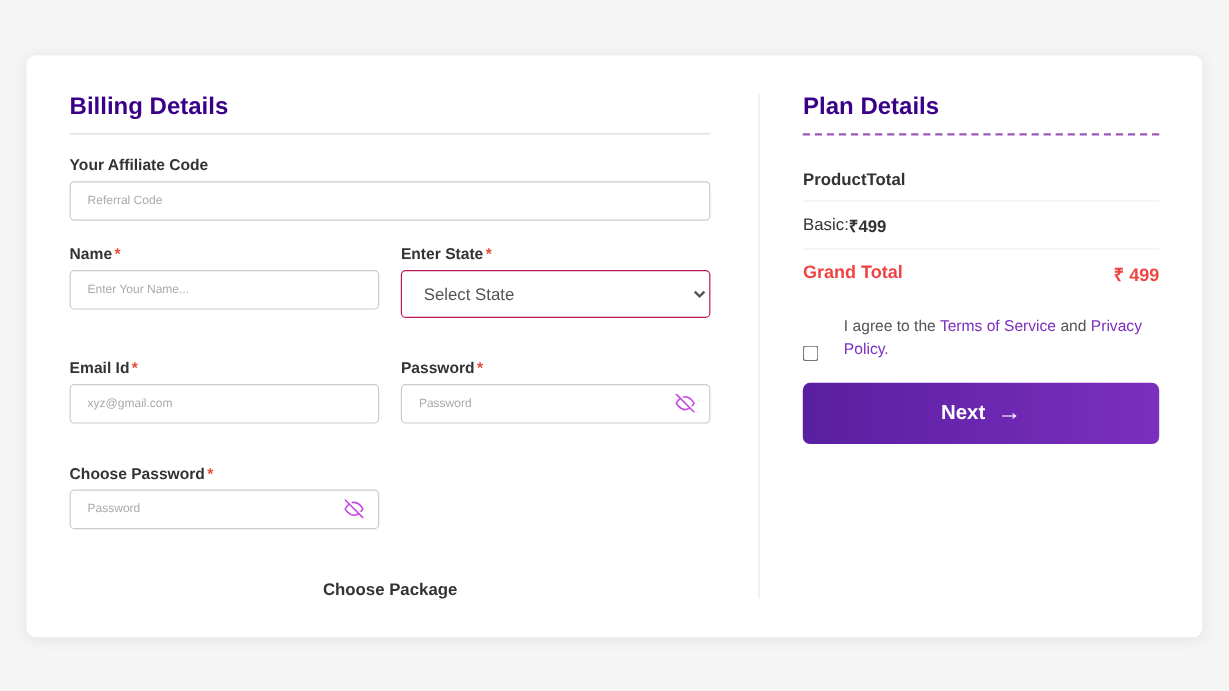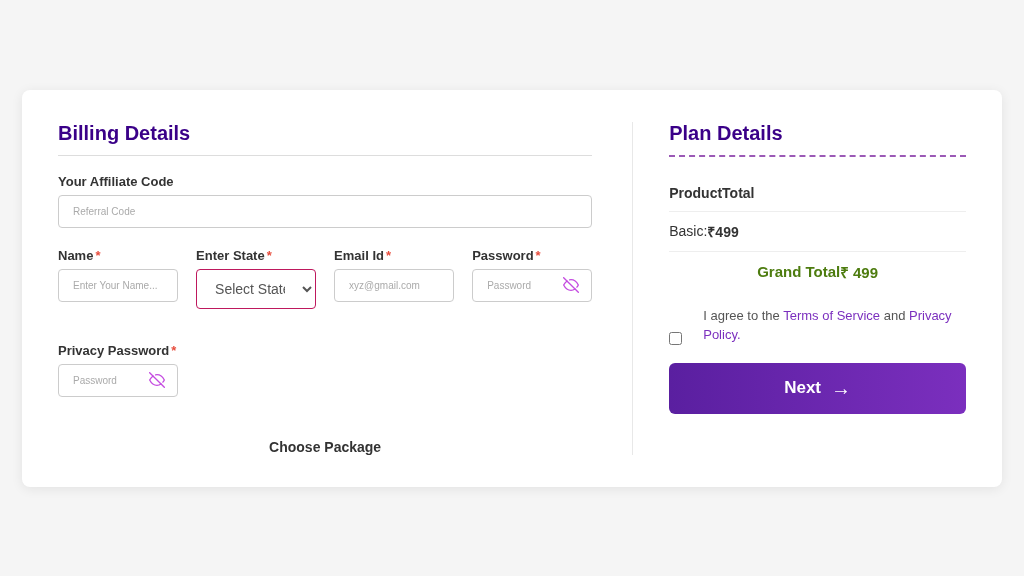--- a/index.html
+++ b/index.html
@@ -78,21 +78,21 @@
       border: 1px solid #be185d;
       border-radius: 4px;
       font-size: 14px;
       color: #555;
       background: #fff;
       outline: none;
       appearance: auto;
     }
     .two-col {
       display: grid;
-      grid-template-columns: 1fr 1fr 1fr 1fr;
+      grid-template-columns: 1fr 1fr;
       gap: 18px;
     }
     .full-col {
       grid-column: 1 / -1;
     }
     .password-wrapper {
       position: relative;
       display: flex;
       align-items: center;
     }
@@ -135,26 +135,26 @@
       font-weight: 600;
       color: #333;
       border-bottom: 1px solid #eee;
       padding-bottom: 10px;
     }
     .plan-row .amount {
       font-weight: 600;
     }
     .grand-total-row {
       display: flex;
-      justify-content: center;
+      justify-content: space-between;
       align-items: center;
       padding: 10px 0;
       font-size: 15px;
       font-weight: 600;
-      color: #4d7c0f;
+      color: #ef4444;
       border-top: 1px solid #eee;
     }
     .agree-row {
       display: flex;
       align-items: flex-end;
       gap: 21px;
       font-size: 13px;
       color: #555;
       margin: 14px 0 18px 0;
       line-height: 1.5;
@@ -240,21 +240,21 @@
               <path d="M17.94 17.94A10.07 10.07 0 0112 20c-7 0-11-8-11-8a18.45 18.45 0 015.06-5.94"></path>
               <path d="M9.9 4.24A9.12 9.12 0 0112 4c7 0 11 8 11 8a18.5 18.5 0 01-2.16 3.19"></path>
               <line x1="1" y1="1" x2="23" y2="23"></line>
             </svg>
           </button>
         </div>
       </div>
 
       <div class="field-group">
         <label class="field-label">
-          <span>Privacy Password</span><span class="required">*</span>
+          <span>Choose Password</span><span class="required">*</span>
         </label>
         <div class="password-wrapper">
           <input class="field-input" type="password" placeholder="Password" style="">
           <button class="eye-icon-btn">
             <svg class="eye-slash" viewBox="0 0 24 24" fill="none" stroke="#c44be0" stroke-width="2" stroke-linecap="round" stroke-linejoin="round">
               <path d="M17.94 17.94A10.07 10.07 0 0112 20c-7 0-11-8-11-8a18.45 18.45 0 015.06-5.94"></path>
               <path d="M9.9 4.24A9.12 9.12 0 0112 4c7 0 11 8 11 8a18.5 18.5 0 01-2.16 3.19"></path>
               <line x1="1" y1="1" x2="23" y2="23"></line>
             </svg>
           </button>

